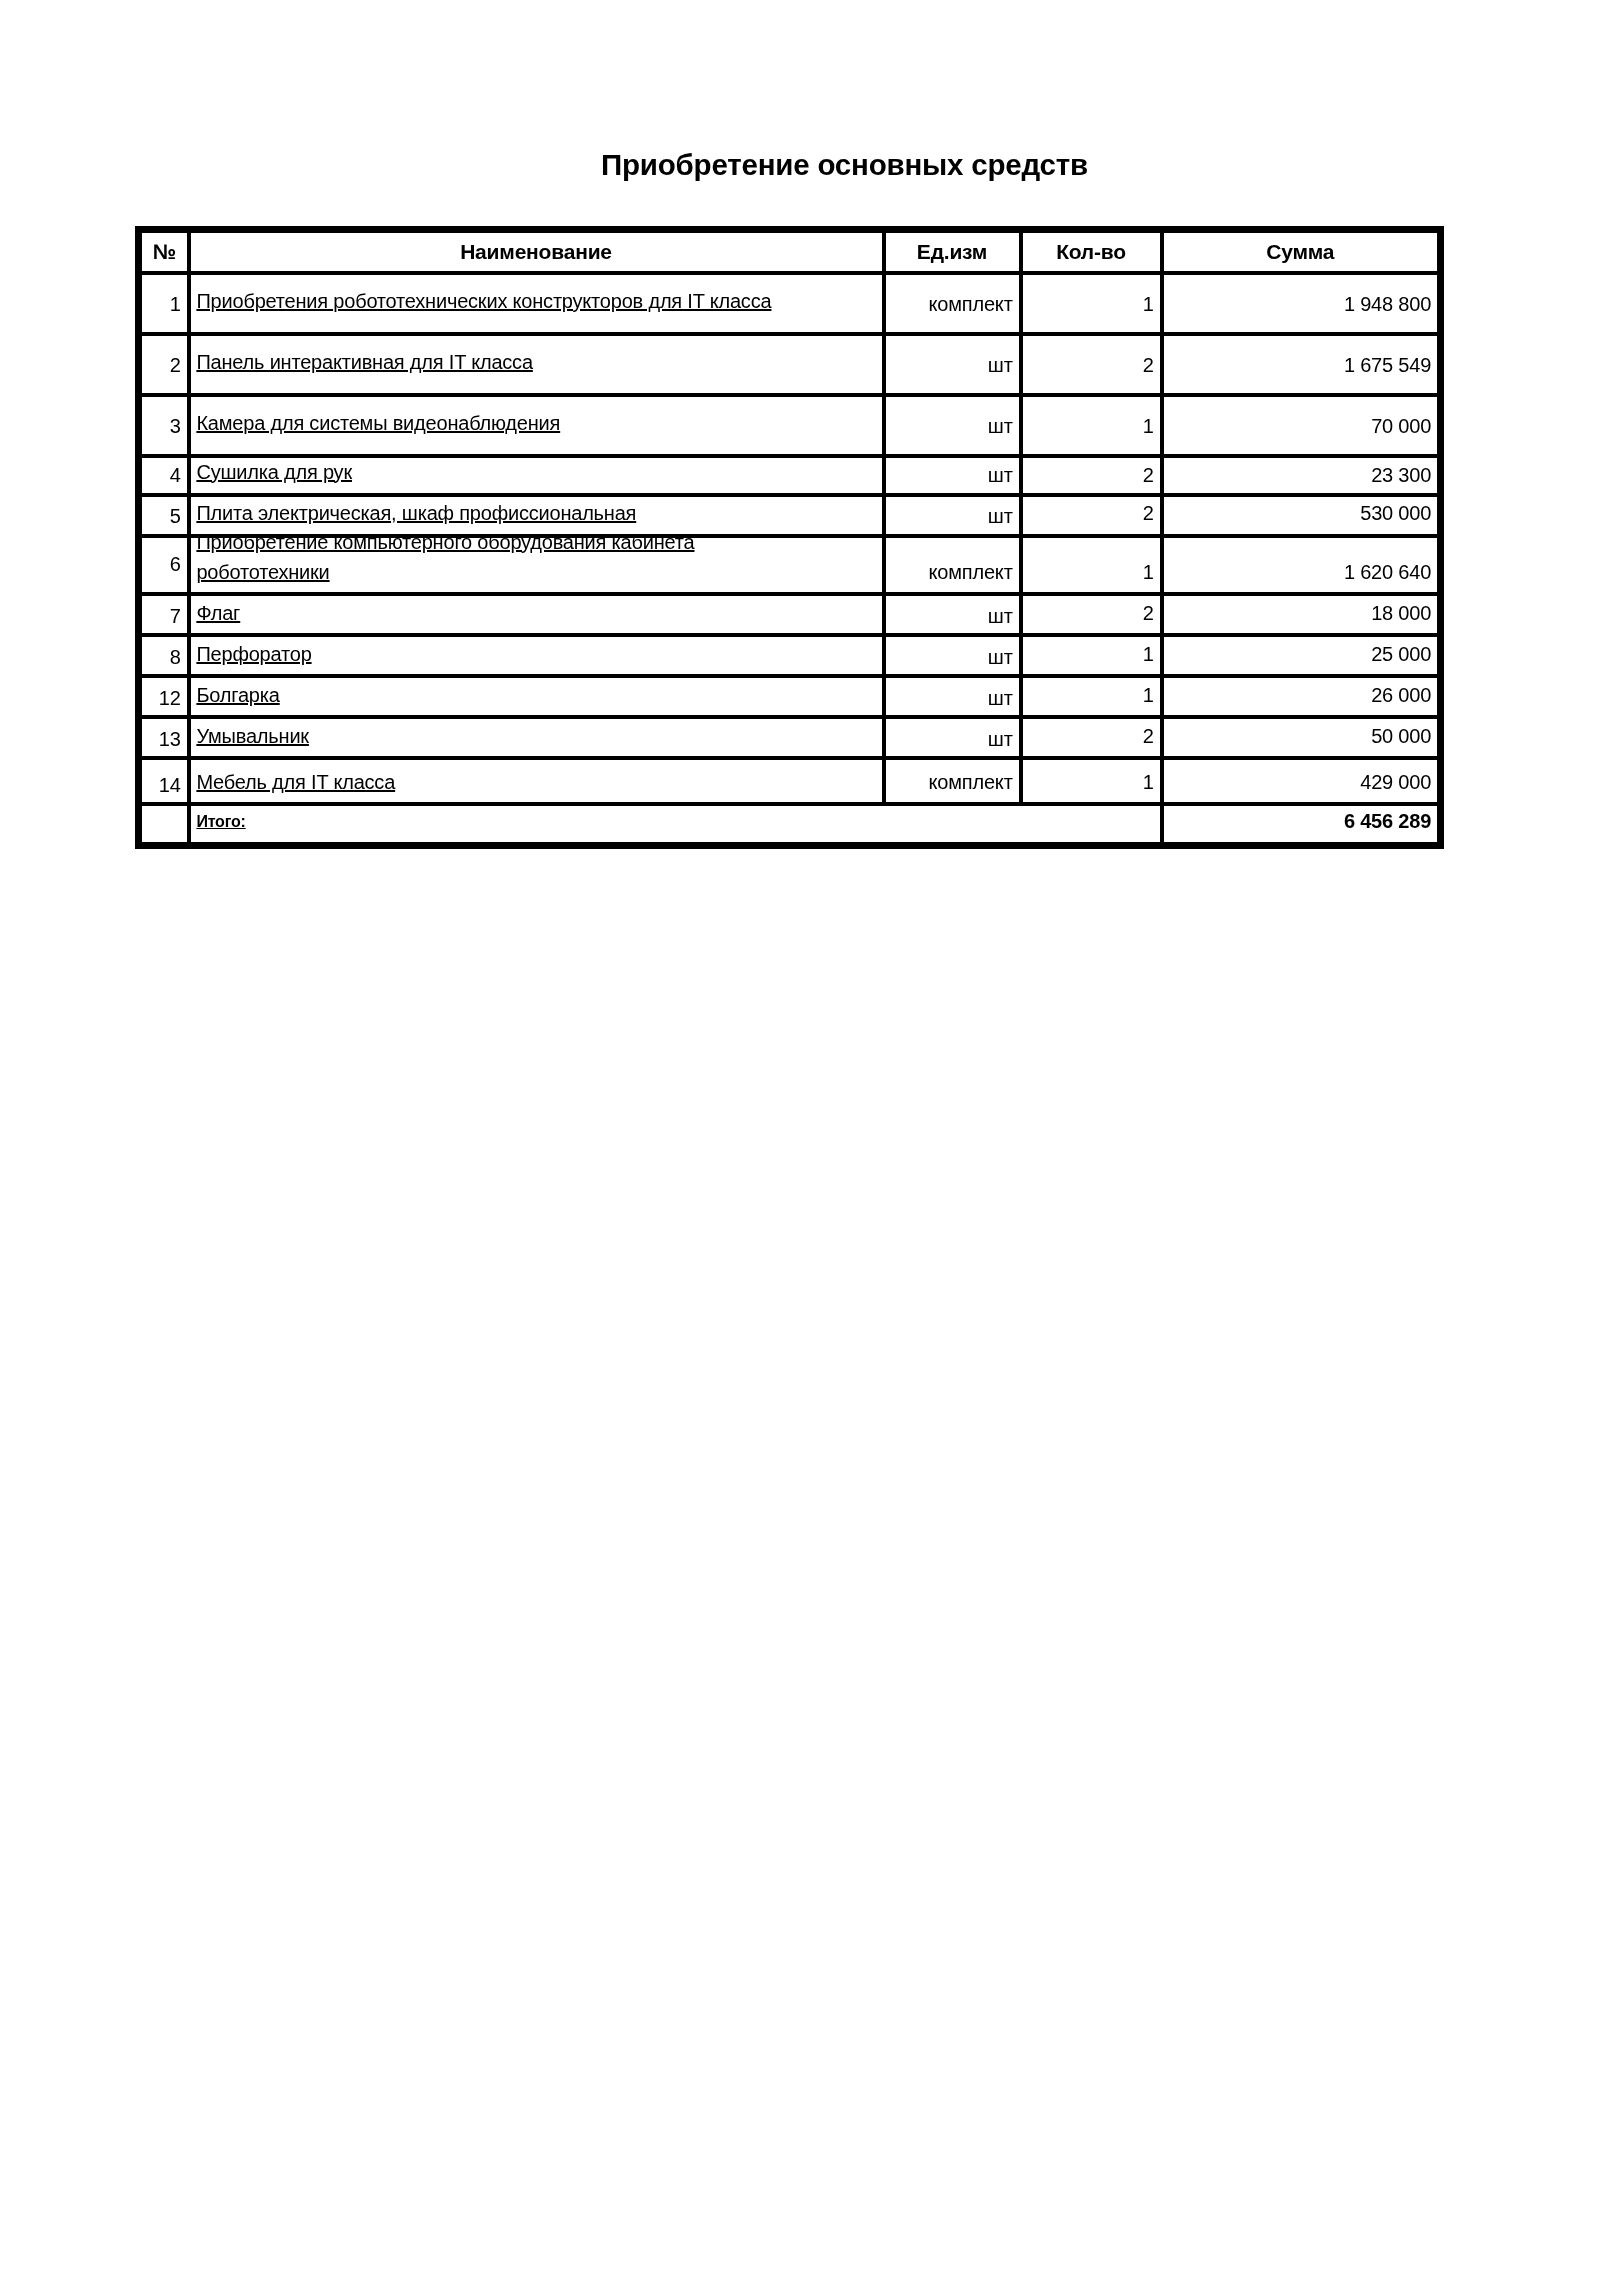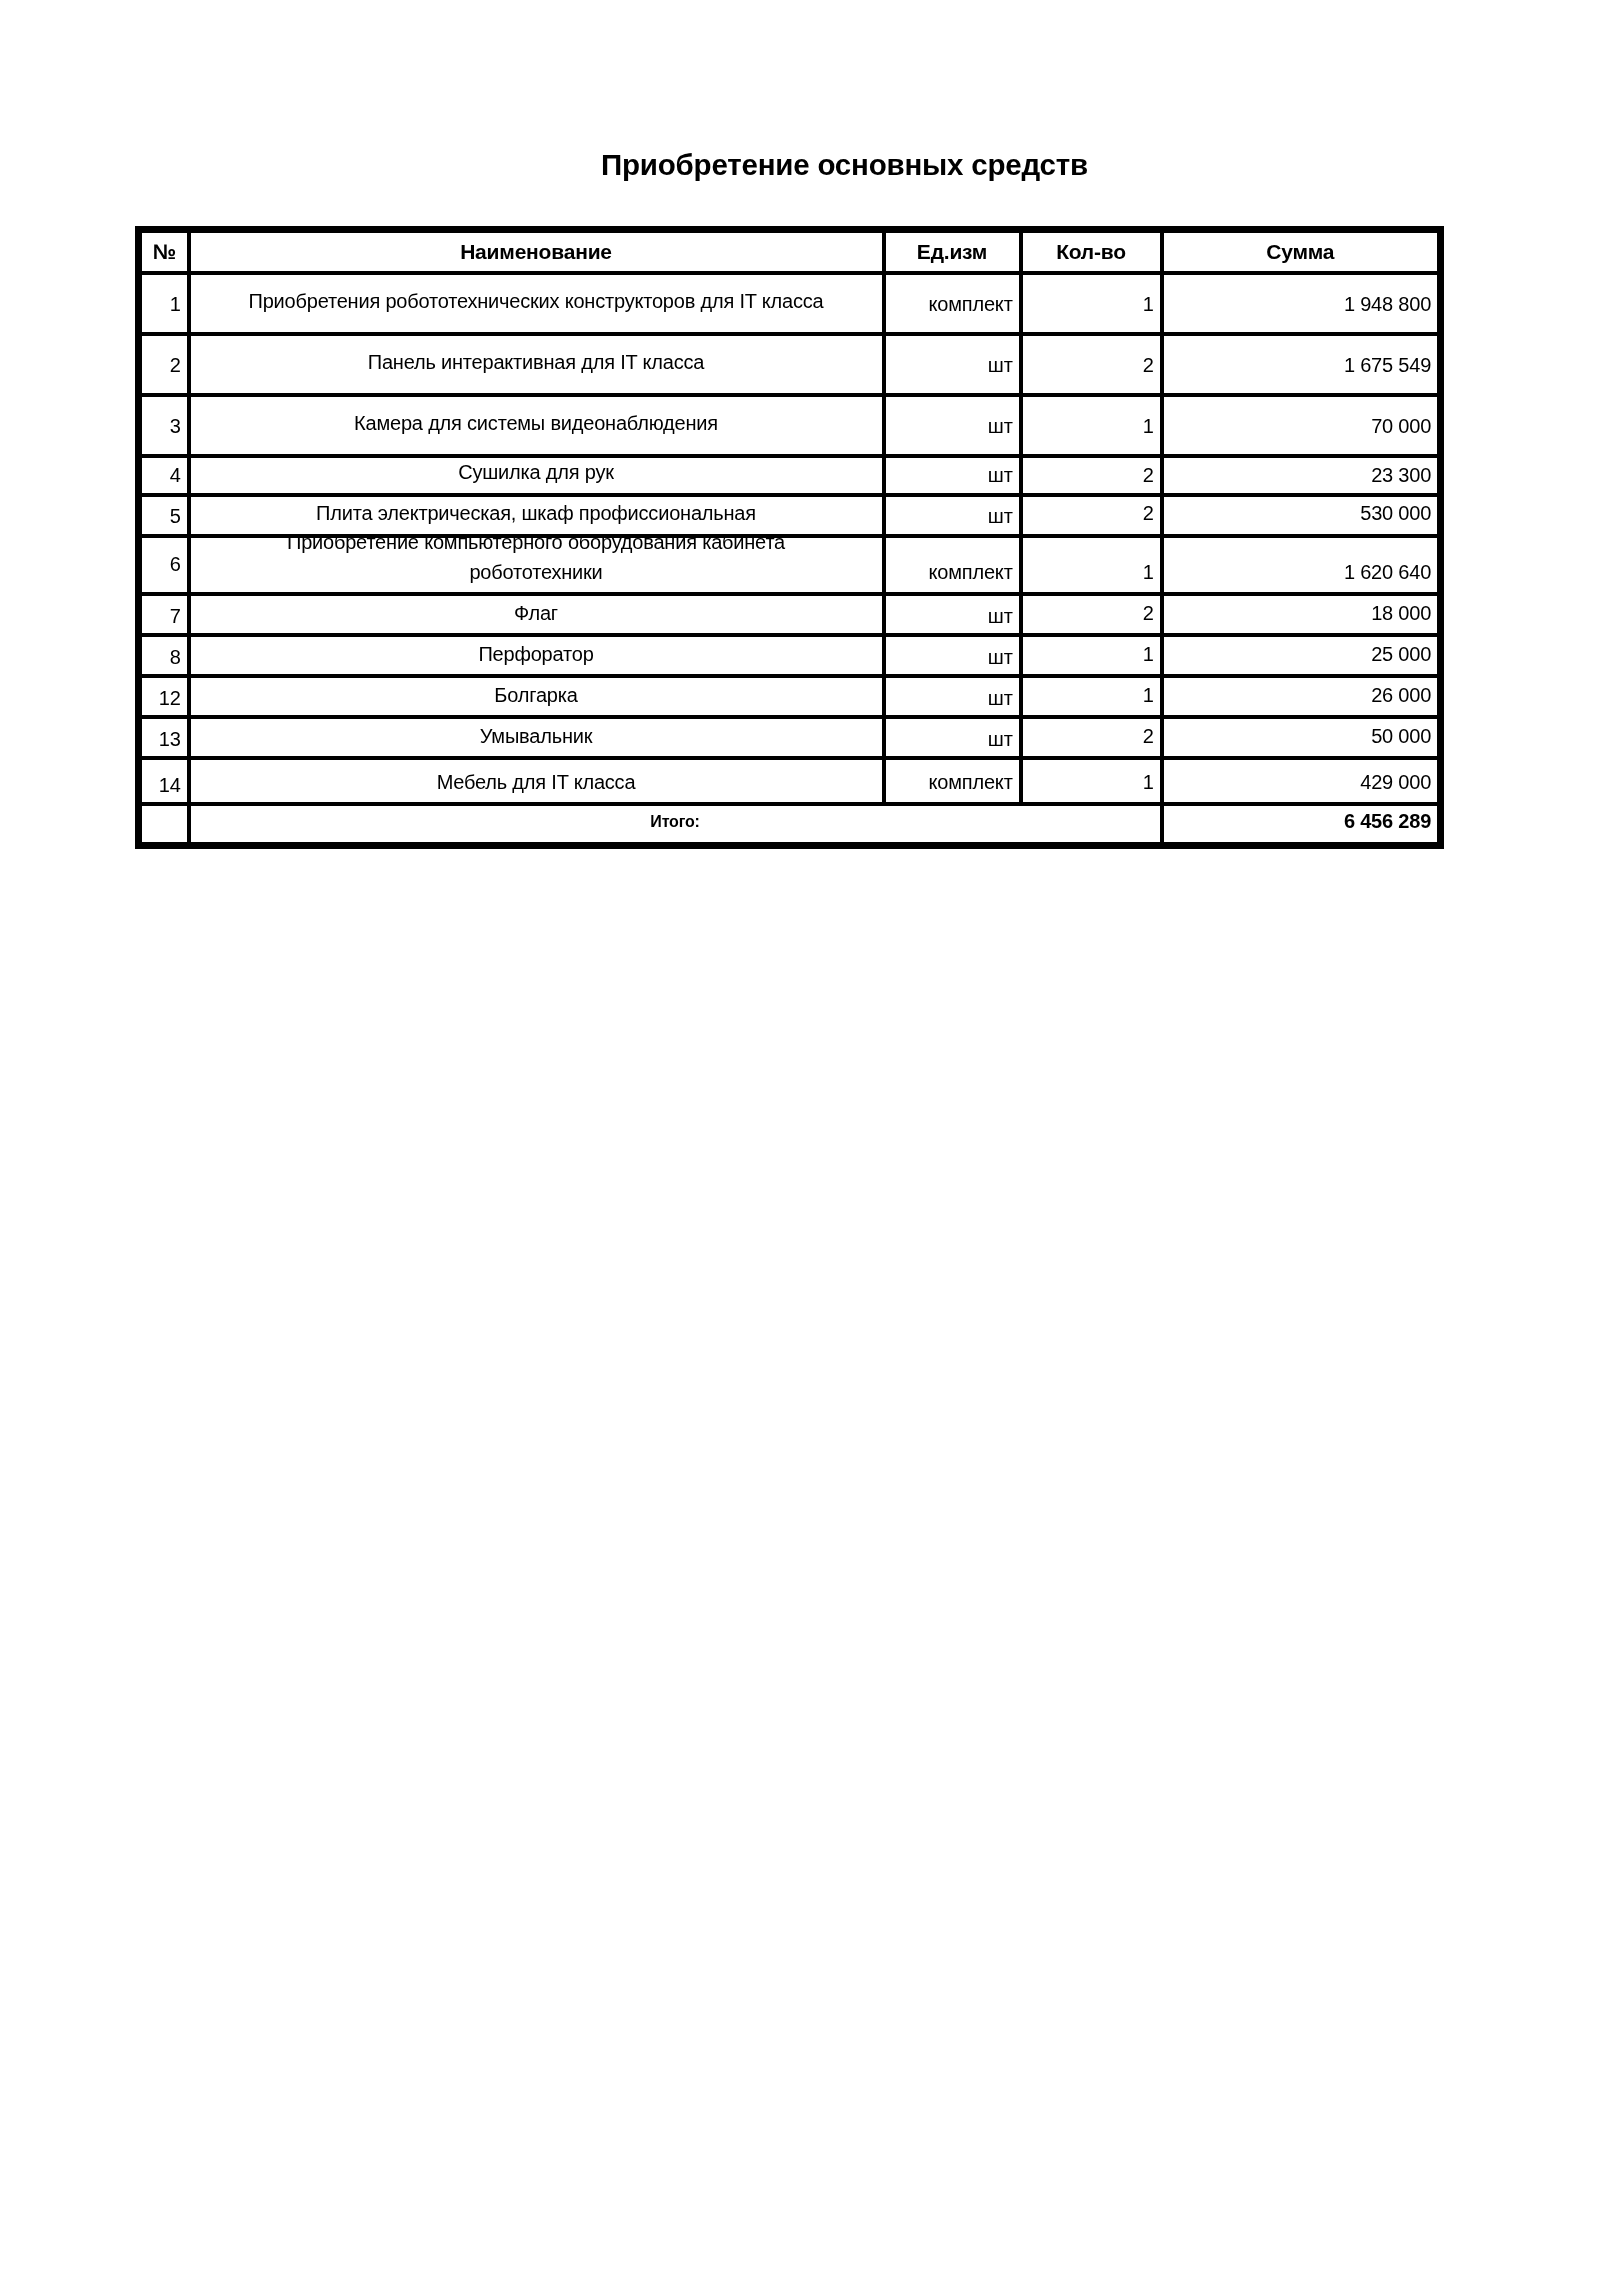--- a/index.html
+++ b/index.html
@@ -31,21 +31,21 @@
     font-size:20px;
     overflow:hidden;
     background:#fff;
   }
   table.assets th{
     font-weight:bold;text-align:center;vertical-align:middle;
     font-size:21px;height:30px;padding:2.6px 3.9px;
   }
   table.assets td{vertical-align:bottom;}
   td.cell-num{text-align:right;padding-right:3.3px;}
-  td.cell-name{text-align:center;white-space:pre-line;line-height:29px;}
+  td.cell-name{text-align:left;white-space:pre-line;line-height:29px;text-decoration:underline;}
   td.cell-unit{text-align:right;}
   td.cell-qty{text-align:right;}
   td.cell-sum{text-align:right;}
   tr.tall td{padding-bottom:15.7px;}
   td.big{font-size:28px;line-height:30px;padding-bottom:3.3px;}
   tr.row-clip td.cell-name{vertical-align:top;position:relative;}
   tr.row-clip td.cell-name .clip-inner{margin-top:-11px;line-height:30px;}
   tr.row-clip td.cell-num{vertical-align:middle;padding-bottom:0;}
   tr.total-row td{font-weight:bold;}
   tr.total-row td.cell-name{font-size:16px;}

